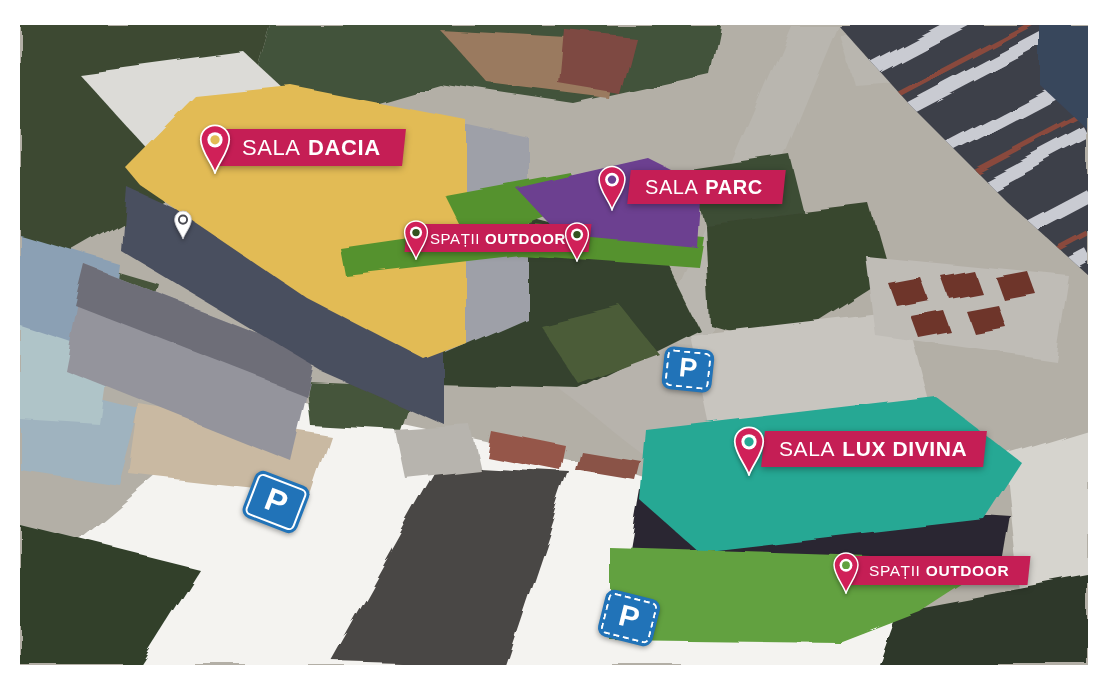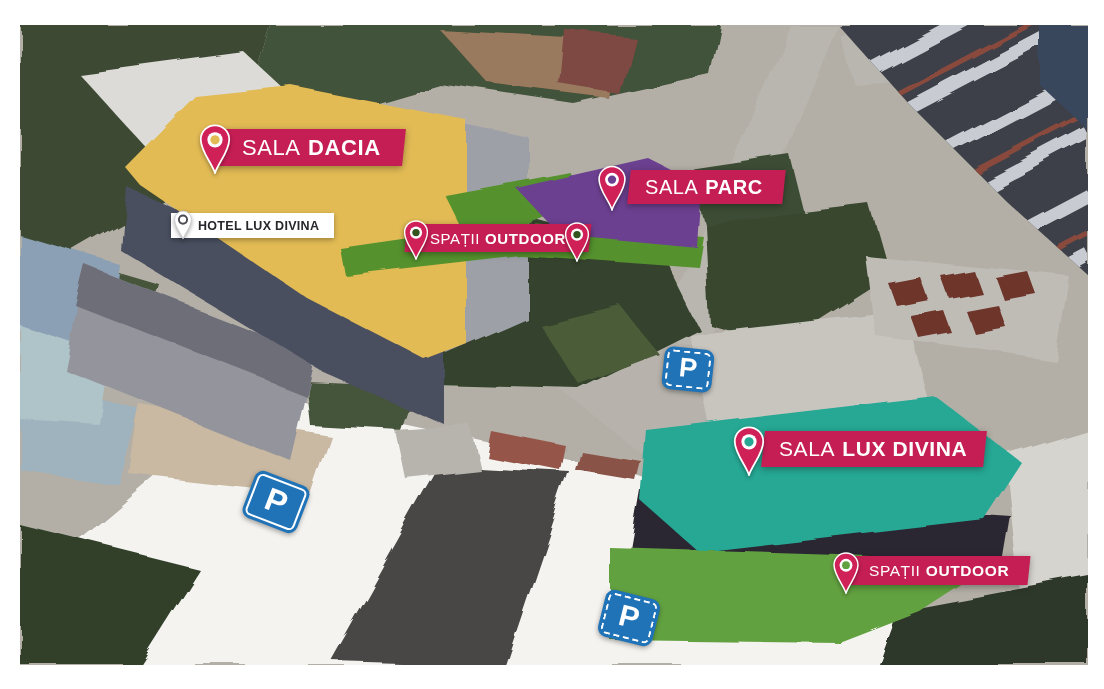--- a/index.html
+++ b/index.html
@@ -159,23 +159,20 @@
   <div class="vbadge badge-lux" style="background-color: rgb(197, 30, 85);">
     <span class="bt"><span class="w1">SALA</span><span class="w2">LUX DIVINA</span></span>
   </div>
   <div class="vbadge badge-outdoor-top" style="background-color: rgb(197, 30, 85);">
     <span class="bt"><span class="w1">SPAȚII</span><span class="w2">OUTDOOR</span></span>
   </div>
   <div class="vbadge badge-outdoor-bottom" style="background-color: rgb(197, 30, 85);">
     <span class="bt"><span class="w1">SPAȚII</span><span class="w2">OUTDOOR</span></span>
   </div>
 
-  <div class="hbadge" style="background-color: rgb(255, 255, 255);">
-    <span style="color: rgb(38, 38, 43);">HOTEL LUX DIVINA</span>
-  </div>
 
   <svg class="pin pin-dacia" viewBox="0 0 30 40">
     <path d="M15 39.2 C12.6 31.5 3.6 21.8 3.6 12.4 A11.4 11.4 0 1 1 26.4 12.4 C26.4 21.8 17.4 31.5 15 39.2 Z" stroke="#FFFFFF" stroke-width="1.4" fill="#D02058"></path>
     <circle cx="15" cy="12.6" r="6.1" fill="#FFFFFF"></circle>
     <circle cx="15" cy="12.6" r="3.7" fill="#E2BB55"></circle>
   </svg>
   <svg class="pin pin-parc" viewBox="0 0 30 40">
     <path d="M15 39.2 C12.6 31.5 3.6 21.8 3.6 12.4 A11.4 11.4 0 1 1 26.4 12.4 C26.4 21.8 17.4 31.5 15 39.2 Z" stroke="#FFFFFF" stroke-width="1.4" fill="#D02058"></path>
     <circle cx="15" cy="12.6" r="6.1" fill="#FFFFFF"></circle>
     <circle cx="15" cy="12.6" r="3.7" fill="#6C4090"></circle>

